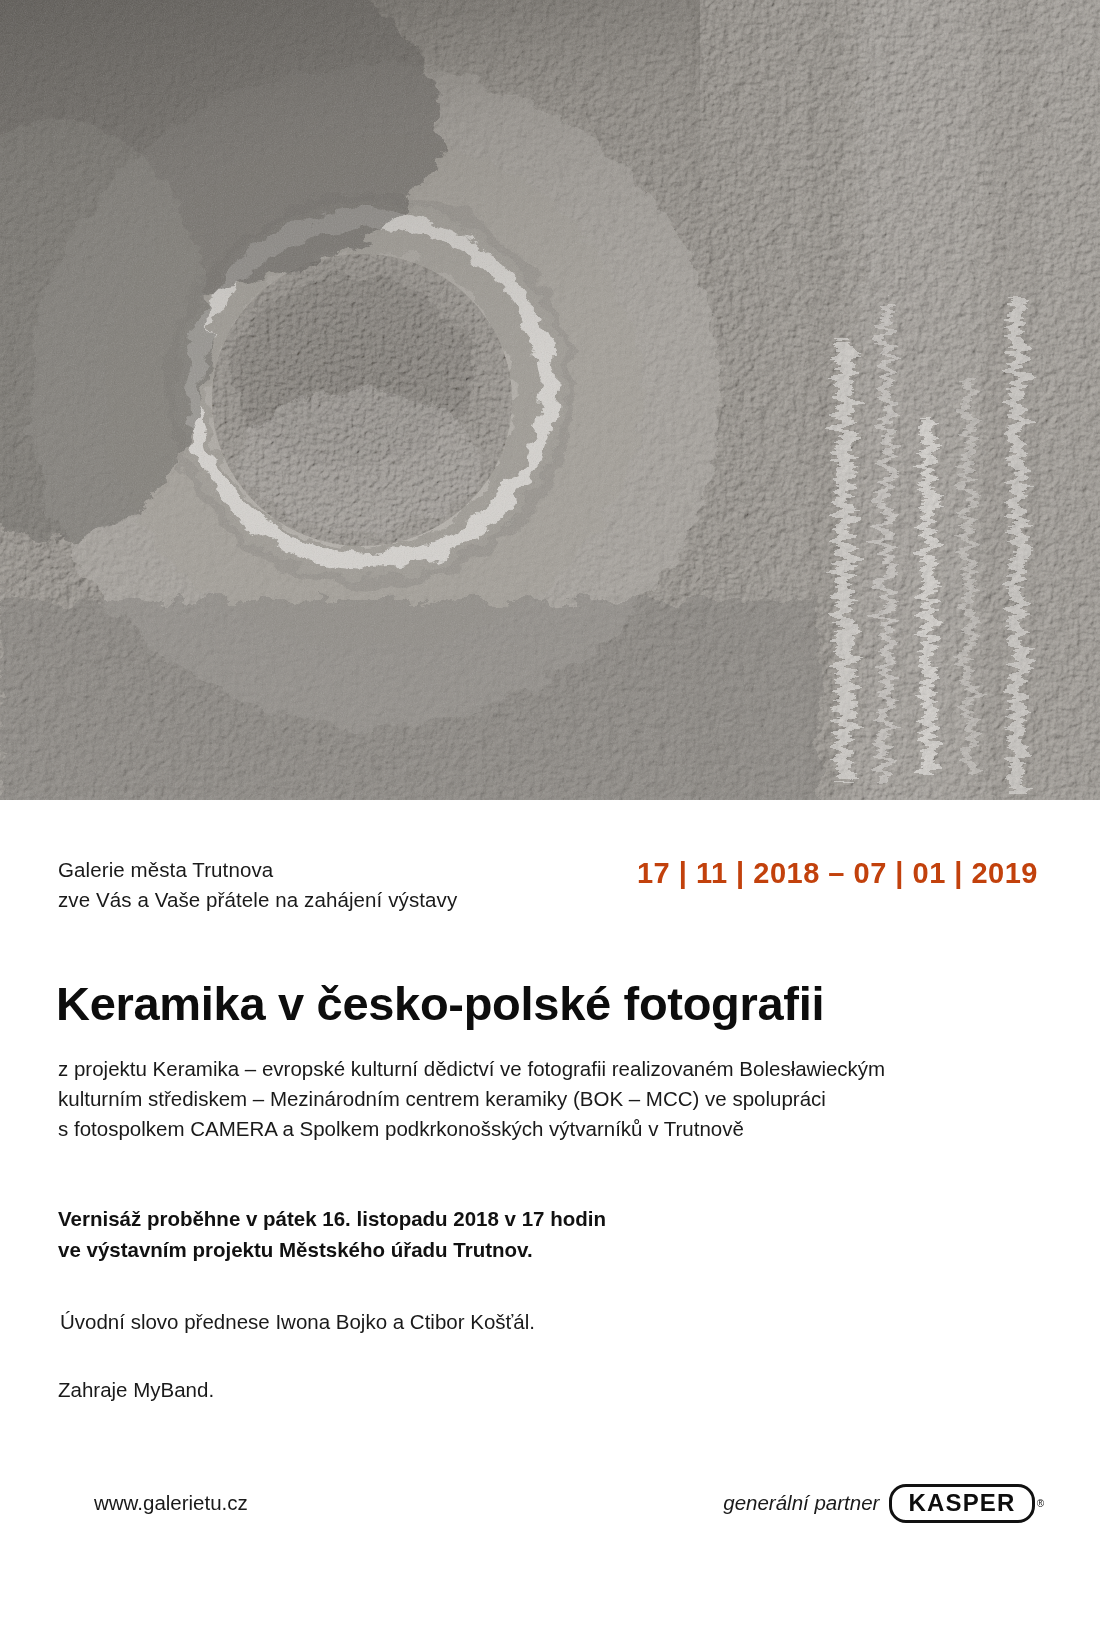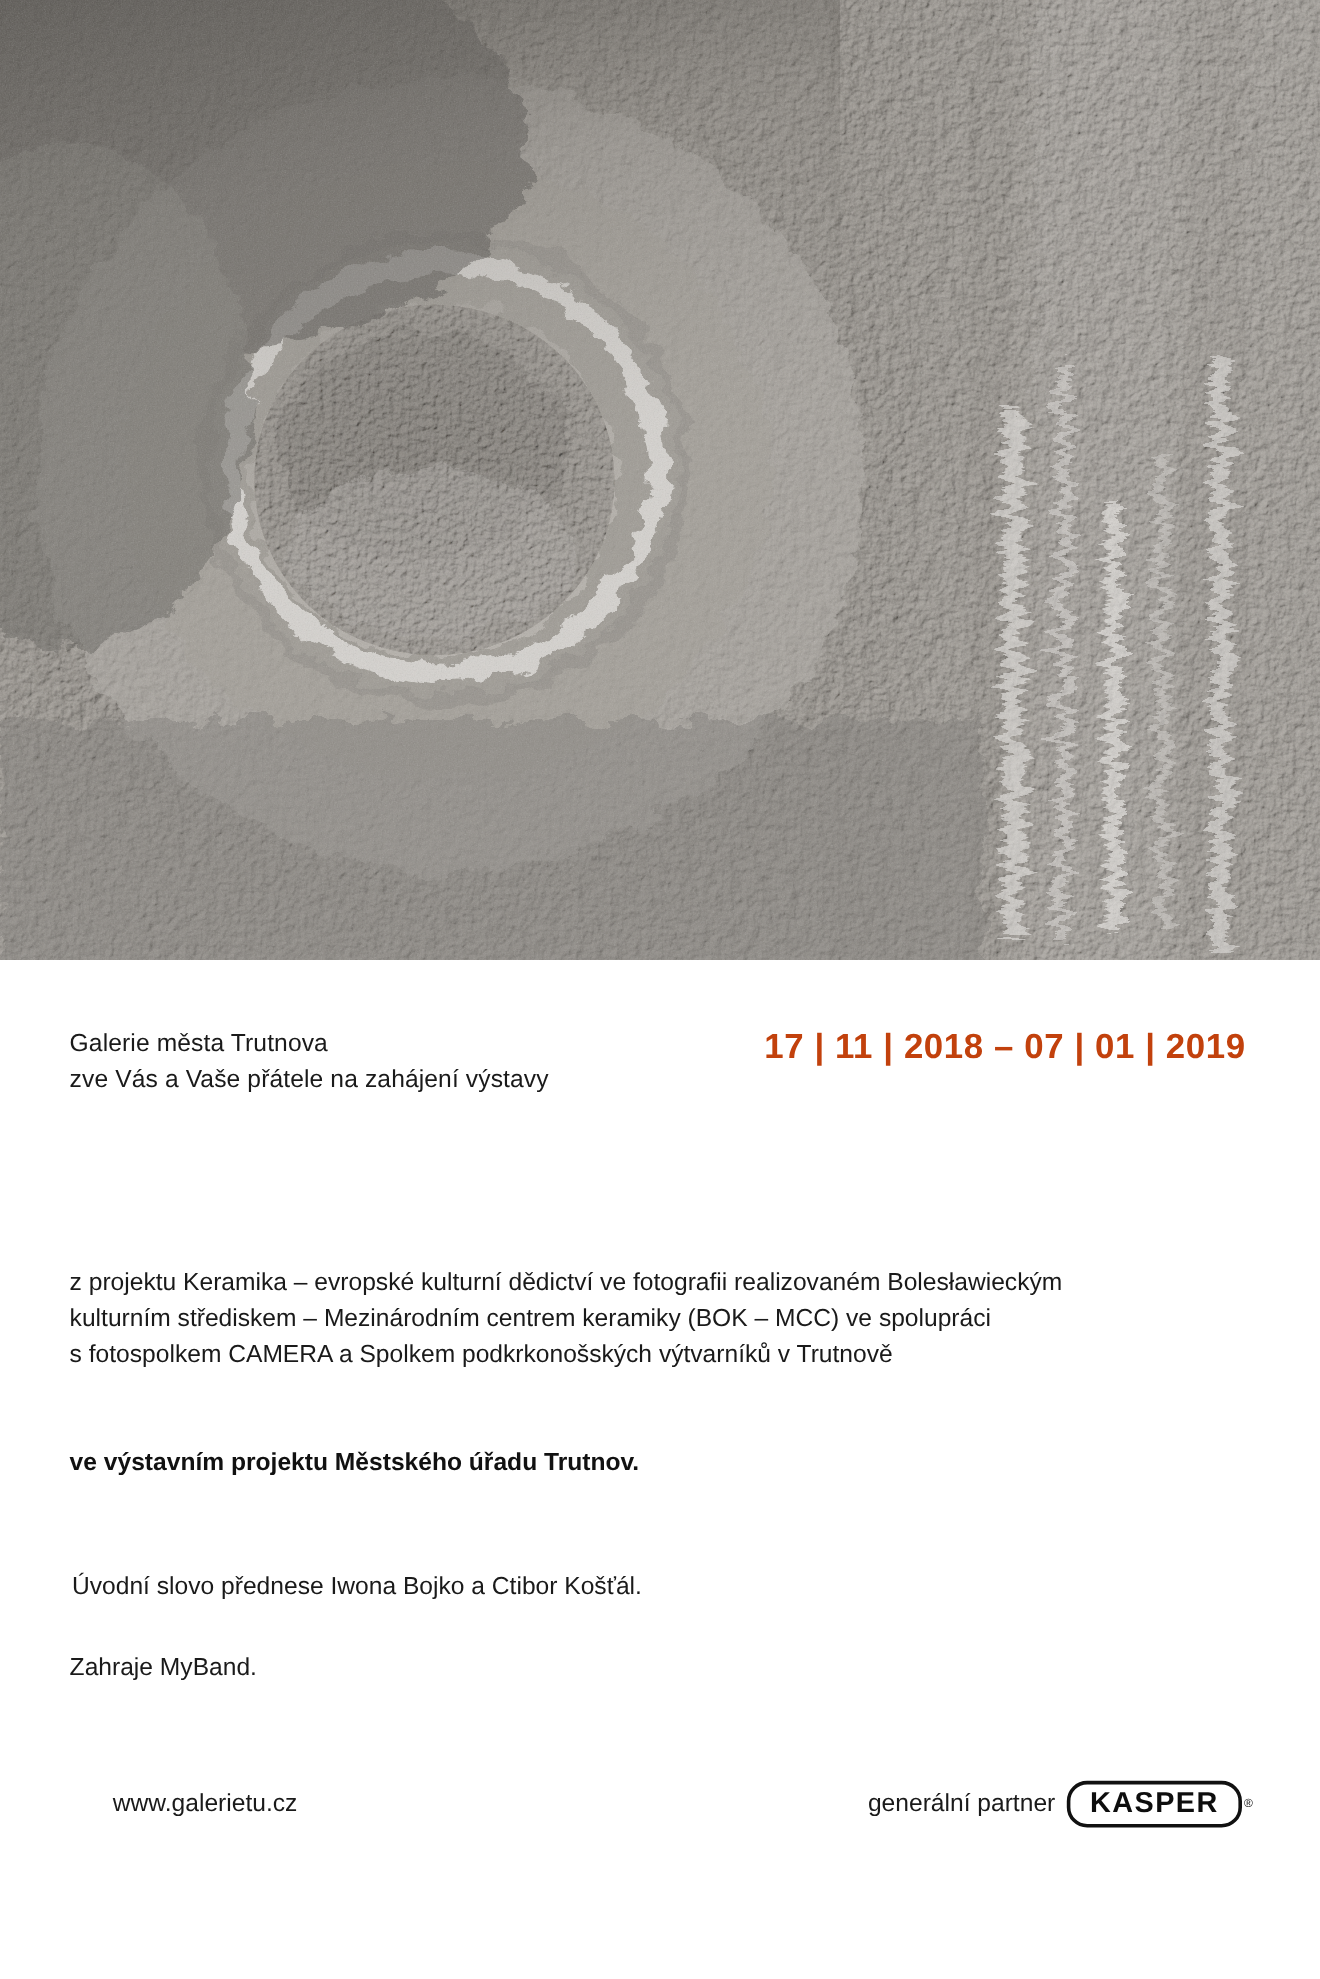--- a/index.html
+++ b/index.html
@@ -136,20 +136,21 @@
     margin-left: 36px;
   }
   .partner-wrap {
     display: flex;
     align-items: center;
     gap: 10px;
   }
   .partner-label {
     font-size: 20.5px;
     color: #1a1a1a;
+    font-style: italic;
   }
   .kasper-logo {
     display: inline-flex;
     align-items: center;
     position: relative;
   }
   .kasper-box {
     border: 3px solid #111111;
     border-radius: 17px;
     padding: 2px 16px 3px 16px;
@@ -304,28 +305,30 @@
 <div class="content">
 
   <div class="header-row">
     <div class="venue">
       <div>Galerie města Trutnova</div>
       <div>zve Vás a Vaše přátele na zahájení výstavy</div>
     </div>
     <div class="dates">17 | 11 | 2018  –  07 | 01 | 2019</div>
   </div>
 
+  <div class="title">Keramika v česko-polské fotografii</div>
 
   <div class="project-desc">
     <div>z projektu Keramika – evropské kulturní dědictví ve fotografii realizovaném Bolesławieckým</div>
     <div>kulturním střediskem – Mezinárodním centrem keramiky (BOK – MCC) ve spolupráci</div>
     <div>s fotospolkem CAMERA a Spolkem podkrkonošských výtvarníků v Trutnově</div>
   </div>
 
   <div class="opening">
+    <div>Vernisáž proběhne v pátek 16. listopadu 2018 v 17 hodin</div>
     <div>ve výstavním projektu Městského úřadu Trutnov.</div>
   </div>
 
   <div class="speech">Úvodní slovo přednese Iwona Bojko a Ctibor Košťál.</div>
 
   <div class="band">Zahraje MyBand.</div>
 
   <div class="footer">
     <div class="website">www.galerietu.cz</div>
     <div class="partner-wrap">

